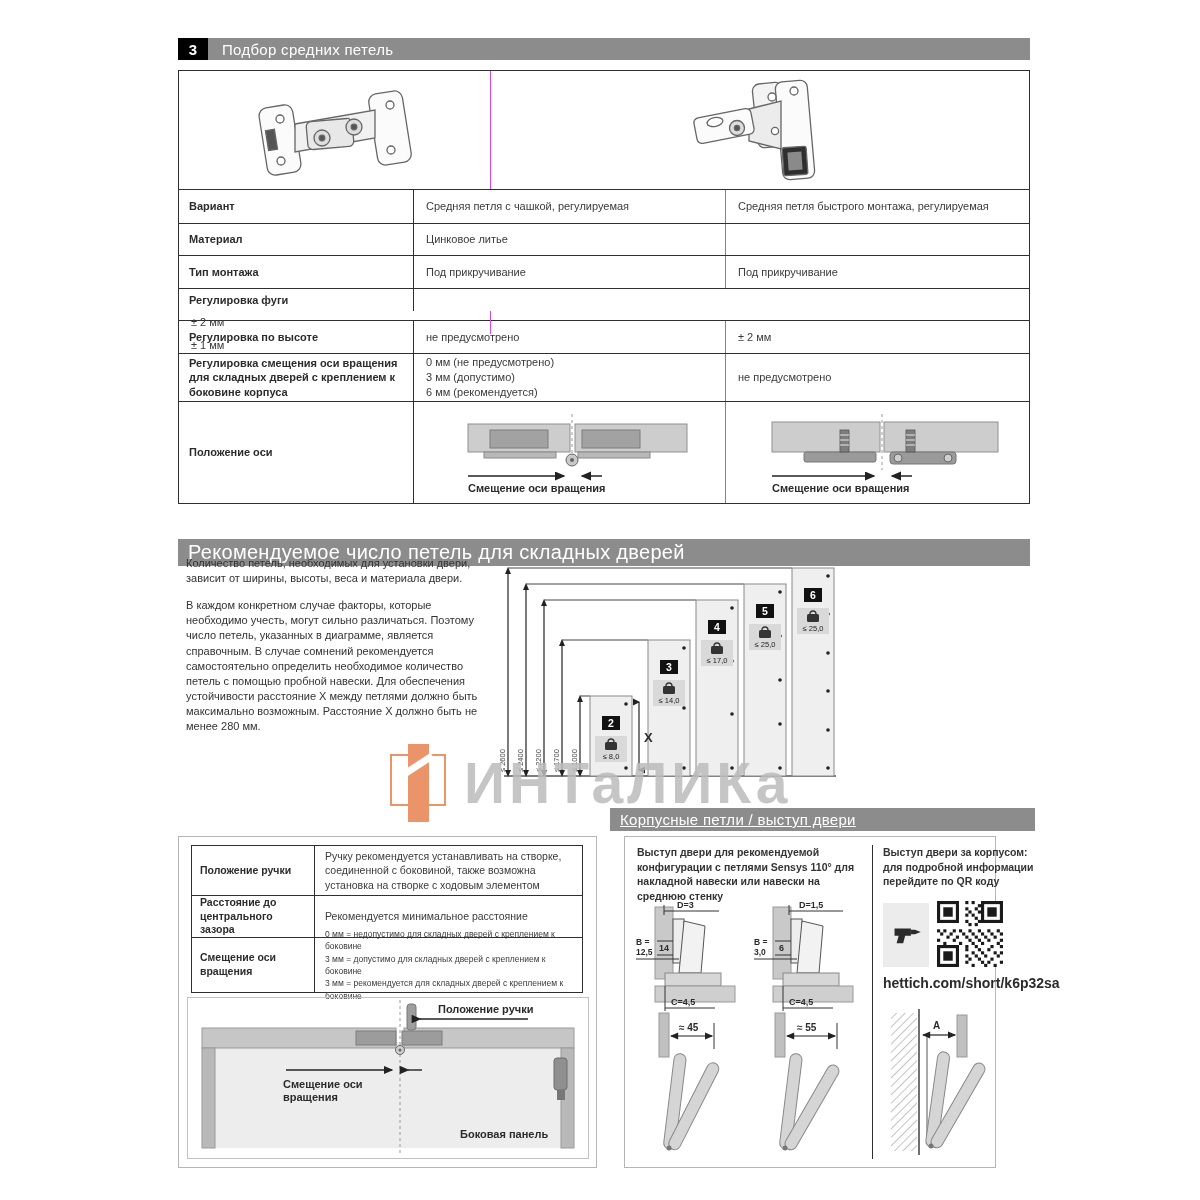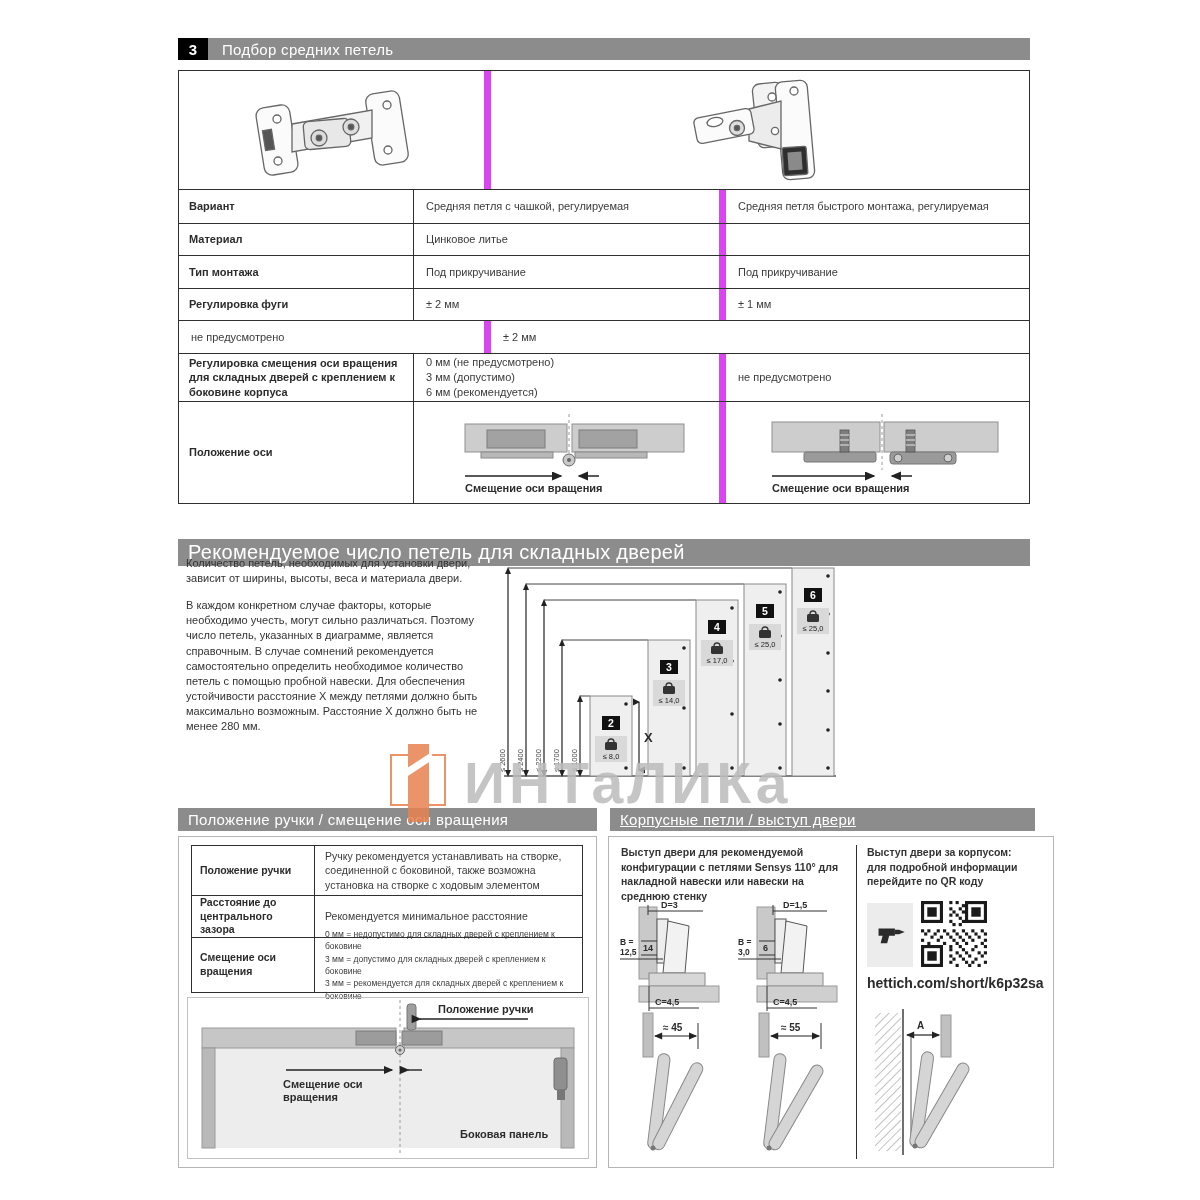--- a/index.html
+++ b/index.html
@@ -9,21 +9,21 @@
   .hnum{background:#000;color:#fff;font-weight:bold;font-size:15px;height:100%;width:30px;
         display:flex;align-items:center;justify-content:center;margin-right:14px;}
   .htitle{font-size:15px;letter-spacing:.3px;}
   .hbig{font-size:20px;padding-left:10px;letter-spacing:.3px;}
   
   .tbl1{position:absolute;left:178px;top:70px;width:852px;border:1px solid #2f2f2f;box-sizing:border-box;}
   .t1row{display:flex;border-bottom:1px solid #2f2f2f;box-sizing:border-box;}
   .t1row:last-child{border-bottom:none;}
   .c1{width:235px;border-right:1px solid #2f2f2f;padding:4px 10px;display:flex;align-items:center;
       font-weight:bold;font-size:11px;box-sizing:border-box;color:#2b2b2b;line-height:1.3;}
-  .c2{width:312px;border-right:7px solid #d946ef;padding:4px 12px;display:flex;align-items:center;
+  .c2{width:312px;border-right:1px solid #d946ef;padding:4px 12px;display:flex;align-items:center;
       font-size:11px;box-sizing:border-box;line-height:1.35;}
   .c3{flex:1;padding:4px 12px;display:flex;align-items:center;font-size:11px;box-sizing:border-box;line-height:1.35;}
   .cimg{justify-content:center;}
   .ccol{flex-direction:column;justify-content:center;}
   .lines span{display:block;}
   
   .para{position:absolute;left:186px;width:305px;font-size:11px;line-height:1.38;color:#333;}
   
   .wm{position:absolute;left:390px;top:744px;z-index:40;display:flex;align-items:flex-start;opacity:.85;}
   .wm-logo{position:relative;width:66px;height:78px;}
@@ -109,27 +109,28 @@
       <div class="c1">Материал</div>
       <div class="c2">Цинковое литье</div>
     </div>
 
     <div class="t1row" style="height:33px;">
       <div class="c1">Тип монтажа</div>
       <div class="c2">Под прикручивание</div>
       <div class="c3">Под прикручивание</div>
     </div>
 
-    <div class="t1row" style="height:32px;">
+    <div class="t1row" style="height:32px;flex-direction:column;">
       <div class="c1">Регулировка фуги</div>
       <div class="c2">± 2 мм</div>
       <div class="c3">± 1 мм</div>
     </div>
 
     <div class="t1row" style="height:33px;">
+      <div class="c1">Регулировка по высоте</div>
       <div class="c2">не предусмотрено</div>
       <div class="c3">± 2 мм</div>
     </div>
 
     <div class="t1row" style="height:48px;">
       <div class="c1">Регулировка смещения оси вращения для складных дверей с креплением к боковине корпуса</div>
       <div class="c2 lines">
         <div>
           <span>0 мм (не предусмотрено)</span>
           <span>3 мм (допустимо)</span>
@@ -322,23 +323,20 @@
 
   <div class="wm">
     <div class="wm-logo">
       <div class="wm-frame"></div>
         <div class="wm-bar"></div>
         <div class="wm-slash"></div>
     </div>
     <div class="wm-text">ИНТаЛИКа</div>
   </div>
 
-  <div class="hbar" style="left:178px;top:808px;width:419px;height:23px;">
-    <div class="htitle" style="padding-left:10px;">Положение ручки / смещение оси вращения</div>
-  </div>
   <div class="panelbox" style="left:178px;top:836px;width:419px;height:332px;">
     <div class="tbl2">
       <div class="t2row" style="height:50px;">
         <div class="d1">Положение ручки</div>
         <div class="d2">Ручку рекомендуется устанавливать на створке, соединенной с боковиной, также возможна установка на створке с ходовым элементом</div>
       </div>
       <div class="t2row" style="height:42px;">
         <div class="d1">Расстояние до центрального зазора</div>
         <div class="d2">Рекомендуется минимальное расстояние</div>
       </div>
@@ -383,21 +381,21 @@
         <text x="95" y="90" font-size="11" font-weight="bold" fill="#2b2b2b">Смещение оси</text>
         <text x="95" y="103" font-size="11" font-weight="bold" fill="#2b2b2b">вращения</text>
         <text x="272" y="140" font-size="11" font-weight="bold" fill="#2b2b2b">Боковая панель</text>
       </svg>
     </div>
   </div>
 
   <div class="hbar" style="left:610px;top:808px;width:425px;height:23px;text-decoration:underline;">
     <div class="htitle" style="padding-left:10px;">Корпусные петли / выступ двери</div>
   </div>
-  <div class="panelbox" style="left:608px;top:836px;width:446px;height:332px;">
+  <div class="panelbox" style="left:624px;top:836px;width:372px;height:332px;">
     <div class="vdivider" style="left:247px;top:8px;height:314px;"></div>
     <div class="rtext" style="left:12px;top:8px;width:228px;">Выступ двери для рекомендуемой конфигурации с петлями Sensys 110° для накладной навески или навески на среднюю стенку</div>
     <div class="rtext" style="left:258px;top:8px;width:158px;">Выступ двери за корпусом: для подробной информации перейдите по QR коду</div>
 
     <svg style="position:absolute;left:8px;top:62px;" width="114" height="118" viewBox="0 0 114 118">
       <rect x="22" y="8" width="18" height="72" fill="#c9c9c9" stroke="#999"></rect>
       <rect x="40" y="20" width="11" height="44" fill="#ededed" stroke="#555"></rect>
       <polygon points="51,22 72,27 68,74 46,74" fill="#f2f2f2" stroke="#555"></polygon>
       <rect x="32" y="74" width="56" height="13" fill="#d7d7d7" stroke="#888"></rect>
       <rect x="22" y="87" width="80" height="16" fill="#cfcfcf" stroke="#999"></rect>

